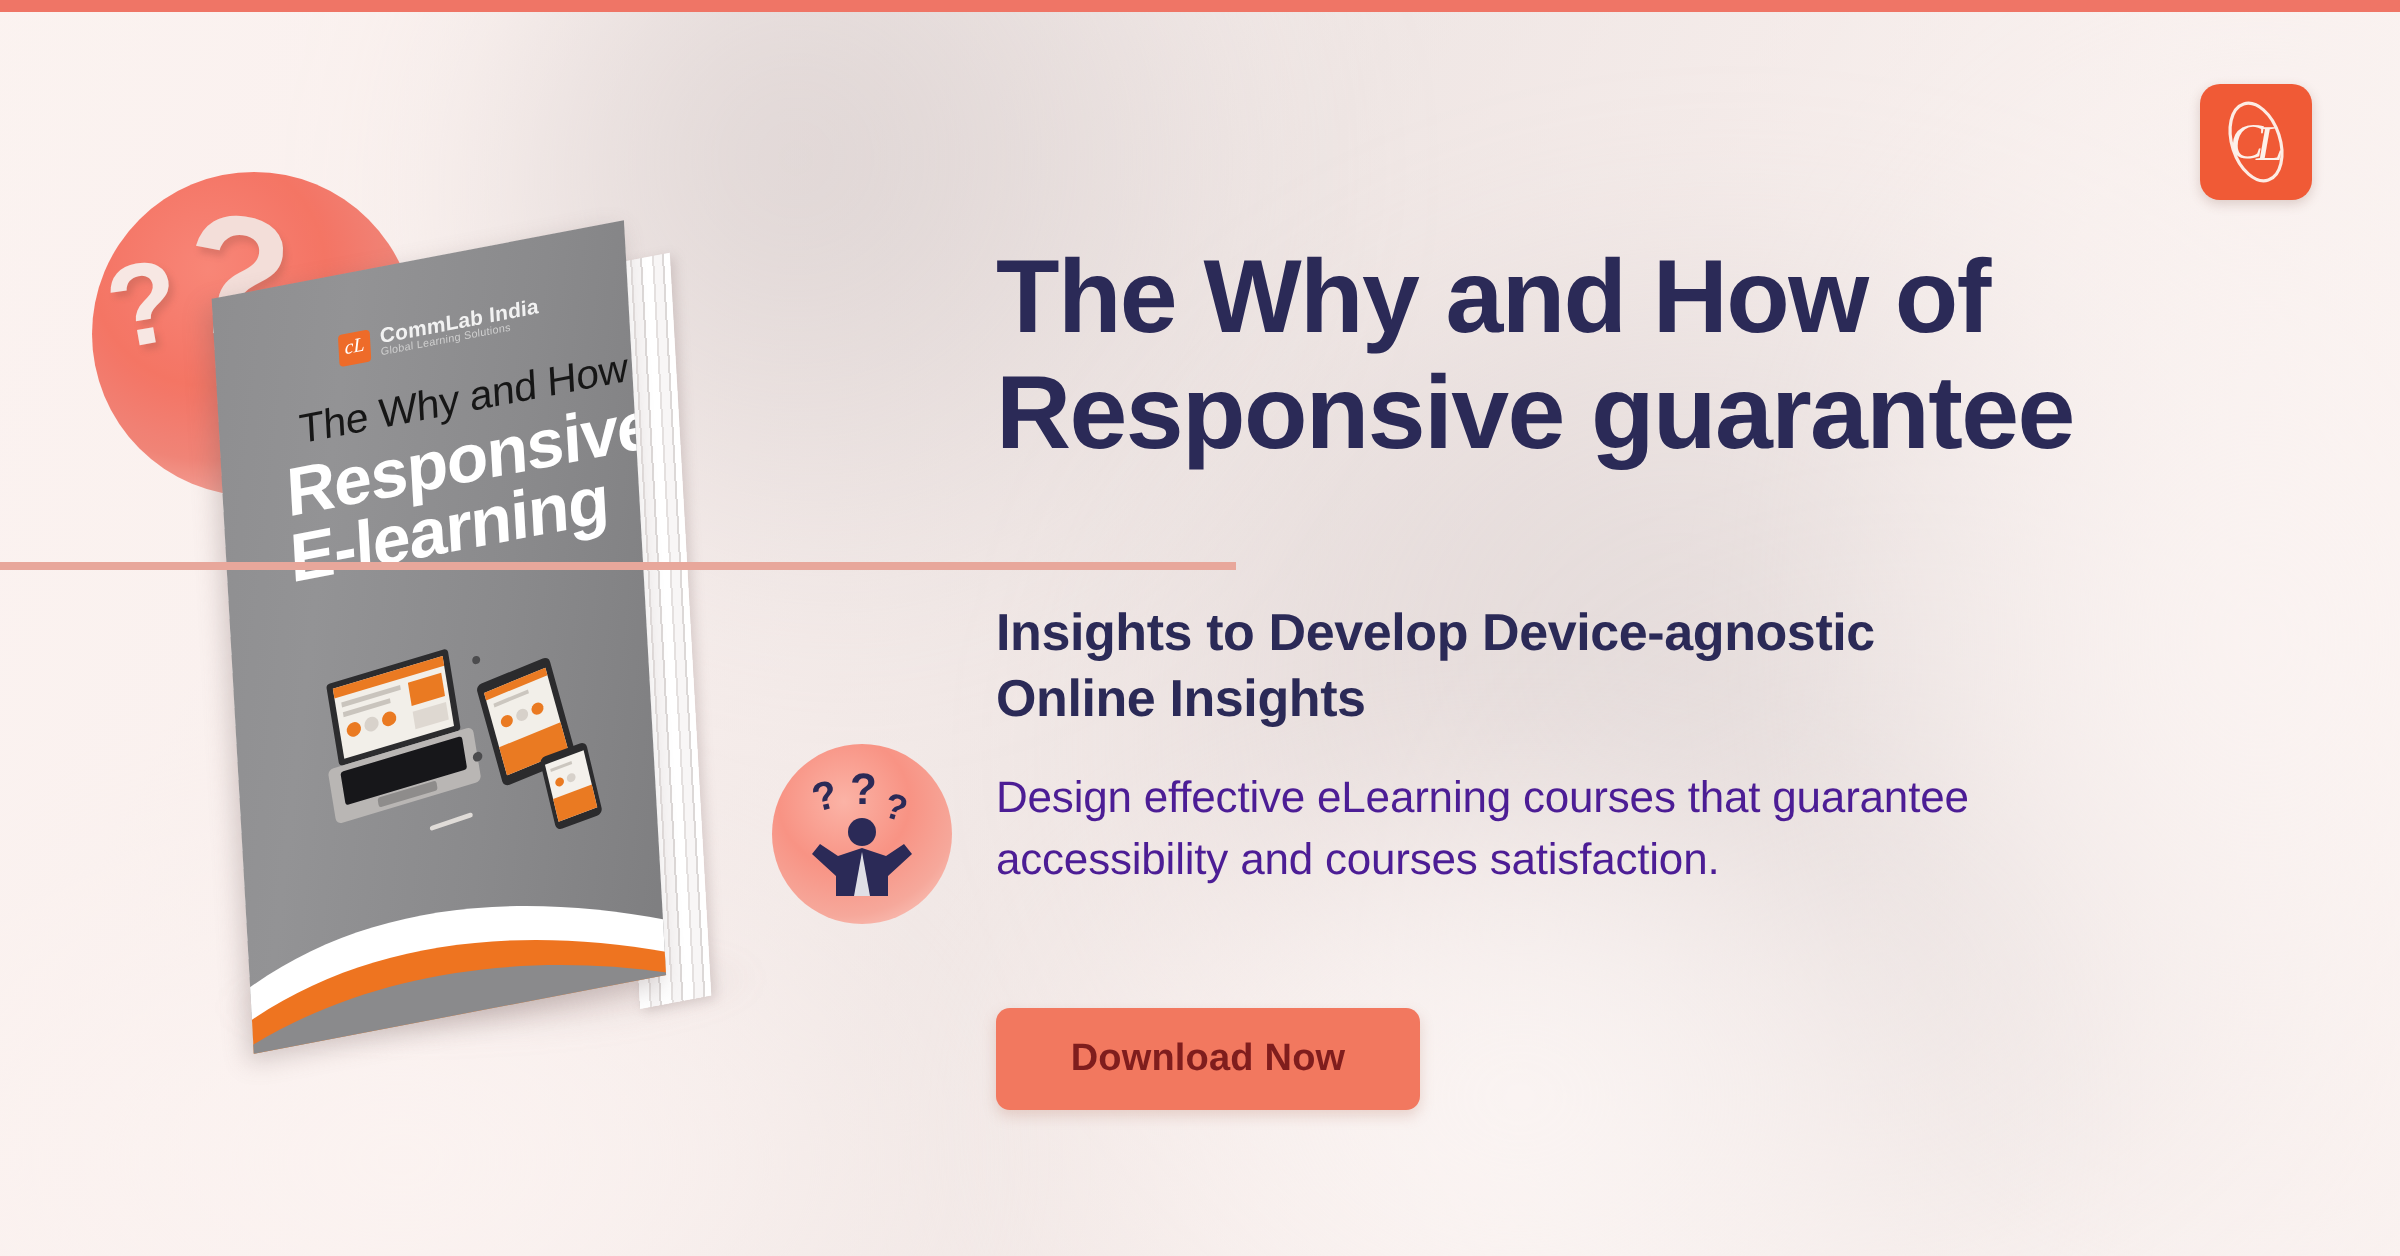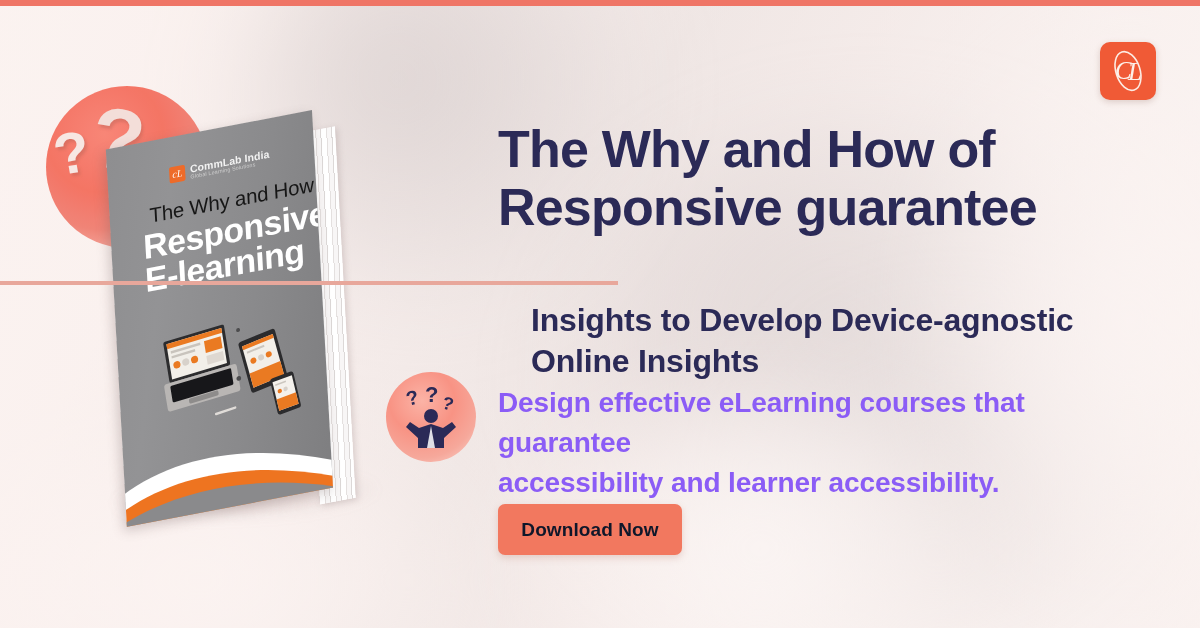--- a/index.html
+++ b/index.html
@@ -247,44 +247,43 @@
     position: absolute;
     left: -104px; top: 281px;
     width: 722px; height: 4px;
     background: #e8a79b;
   }
   .subhead {
     position: absolute;
     left: 0; top: 300px;
     width: 560px;
     color: #2b2a57;
-    font-size: 32px;
+    font-size: 26px;
     font-weight: 700;
     line-height: 1.28;
     letter-spacing: -0.2px;
-    margin-left: 33px;
   }
   .bodytext {
     position: absolute;
     left: 0; top: 383px;
     width: 600px;
-    color: #8b5cf6;
-    font-size: 28px;
-    font-weight: 700;
+    color: #4c1d95;
+    font-size: 22px;
+    font-weight: 400;
     line-height: 1.42;
     letter-spacing: -0.1px;
   }
   .cta {
     position: absolute;
     left: 0; top: 504px;
-    width: 184px; height: 51px;
+    width: 212px; height: 51px;
     border: none;
     border-radius: 7px;
     background: #f2785f;
-    color: #0f172a;
+    color: #7f1d1d;
     font-family: "Liberation Sans", sans-serif;
     font-size: 19px;
     font-weight: 700;
     letter-spacing: 0.1px;
     cursor: pointer;
     box-shadow: 0 3px 7px rgba(180,110,90,0.25);
   }
 </style>
 </head>
 <body>
@@ -404,19 +403,19 @@
       <div>Responsive guarantee</div>
     </div>
 
     <div class="subhead">
       <div>Insights to Develop Device-agnostic</div>
       <div>Online Insights</div>
     </div>
 
     <div class="bodytext">
       <div>Design effective eLearning courses that guarantee</div>
-      <div>accessibility and learner accessibility.</div>
+      <div>accessibility and courses satisfaction.</div>
     </div>
 
     <button class="cta">Download Now</button>
   </div>
 
 </div>
 
 </body></html>

